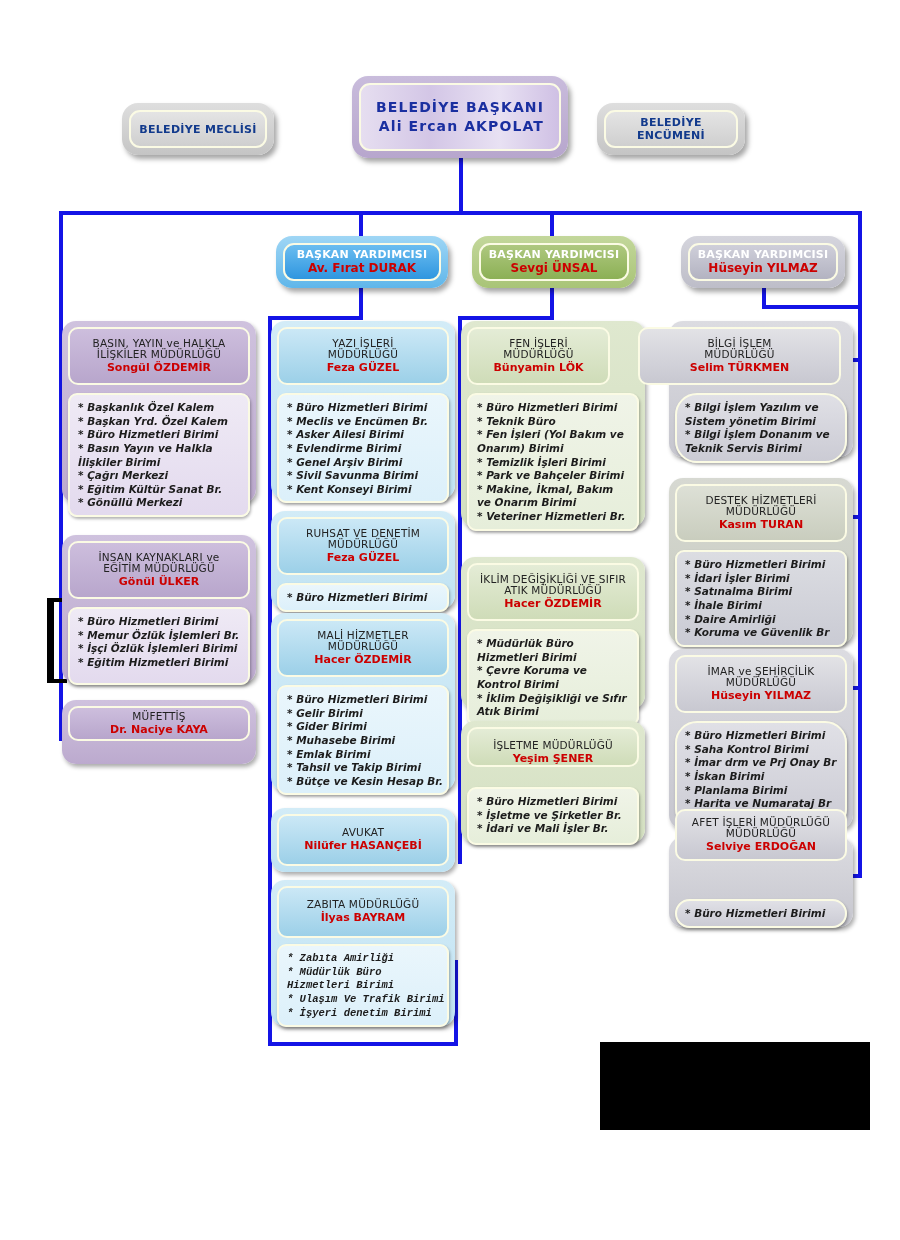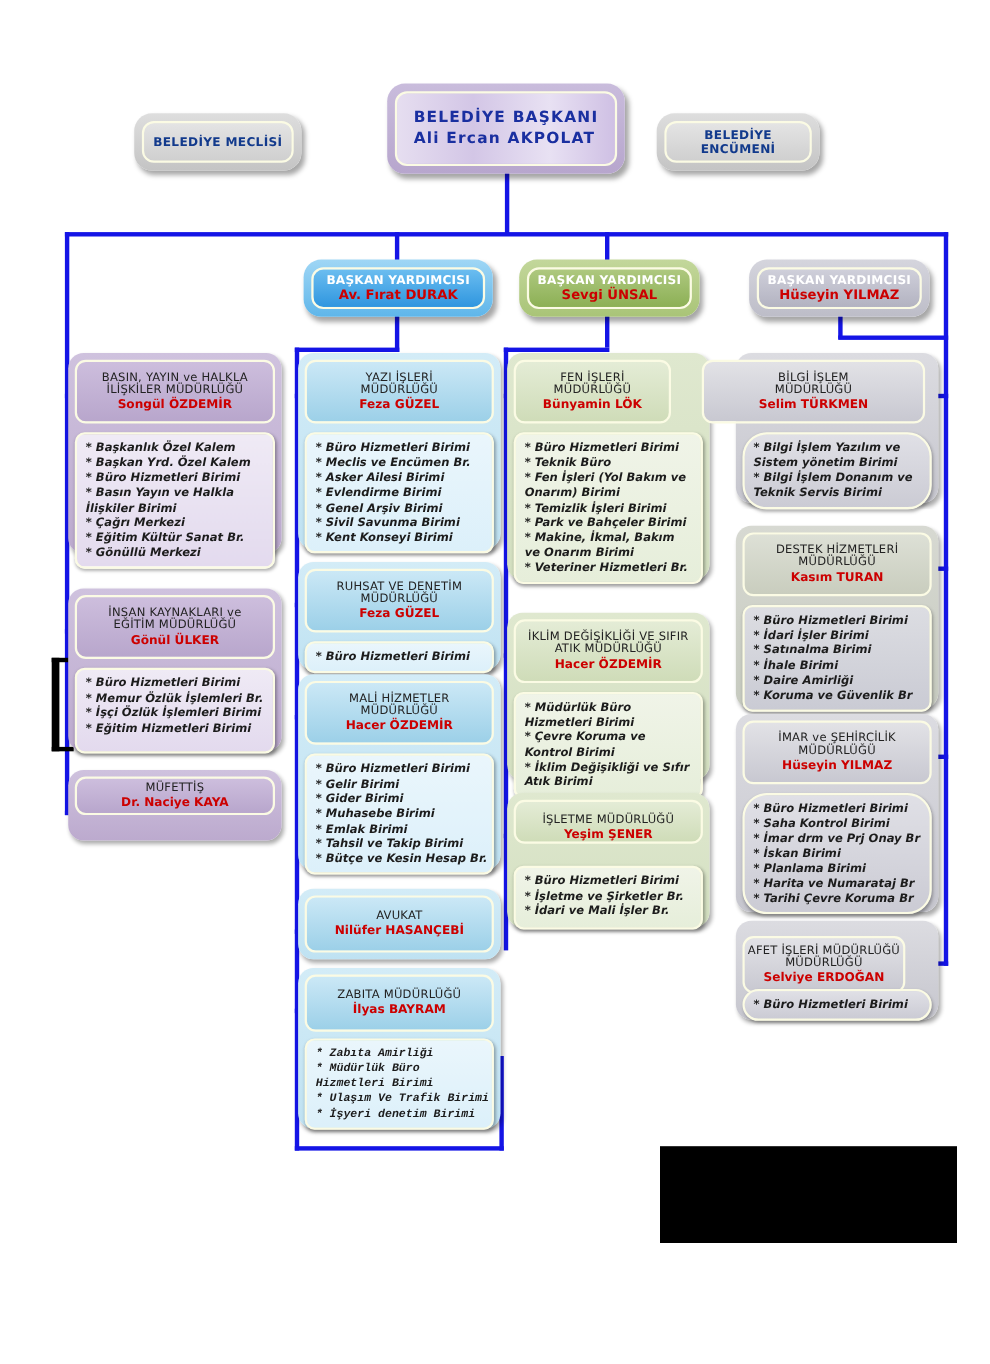--- a/index.html
+++ b/index.html
@@ -61,21 +61,21 @@
   .pill .in{position:absolute;left:7px;right:7px;top:7px;bottom:7px;
             border:2px solid #fbfbe4;border-radius:11px;display:flex;
             align-items:center;justify-content:center;text-align:center;}
   .pill.grey{background:linear-gradient(180deg,#dedede,#c4c4c4);}
   .pill.grey .in{background:linear-gradient(180deg,#e4e4e4,#cfcfcf);
                  color:#123a8c;font-size:11px;font-weight:bold;letter-spacing:.3px;}
 
   .mayor{background:linear-gradient(180deg,#c9bcdc,#b7a6cd);}
   .mayor .in{background:linear-gradient(90deg,#e6def0,#d3c6e6 35%,#e8e1f3 70%,#cfc0e4);}
   .mayor .in .mt{color:#1a2fa0;font-weight:bold;font-size:14px;letter-spacing:1.1px;
-                 line-height:1.35;text-align:left;}
+                 line-height:1.35;text-align:right;}
 
   
   .by .in{font-weight:bold;text-align:center;line-height:1.2;}
   .by .l1{color:#ffffff;font-size:11px;letter-spacing:.2px;}
   .by .l2{color:#cc0000;font-size:12px;}
   .by.b-blue{background:linear-gradient(180deg,#9fd6f5,#5fb6ea);}
   .by.b-blue .in{background:linear-gradient(180deg,#6bbdf0,#2f96df);}
   .by.b-green{background:linear-gradient(180deg,#c3d79b,#a9c477);}
   .by.b-green .in{background:linear-gradient(180deg,#aec87f,#8cb055);}
   .by.b-grey{background:linear-gradient(180deg,#d5d5dd,#bdbdc8);}
@@ -400,21 +400,21 @@
           <div>* Saha Kontrol Birimi</div>
           <div>* İmar drm ve Prj Onay Br</div>
           <div>* İskan Birimi</div>
           <div>* Planlama Birimi</div>
           <div>* Harita ve Numarataj Br</div>
           <div>* Tarihi Çevre Koruma Br</div>
         </div>
       </div>
       <div class="node th-silver" style="left: 0px; top: 0px; width: 900px; height: 0px;">
         <div class="plaque" style="left: 669px; top: 837px; width: 184px; height: 90px;"></div>
-        <div class="hdr" style="left: 675px; top: 851px; width: 148px; height: 52px;">
+        <div class="hdr" style="left: 675px; top: 809px; width: 172px; height: 52px;">
           <div class="t1">
             <div>AFET İŞLERİ MÜDÜRLÜĞÜ</div>
             <div>MÜDÜRLÜĞÜ</div>
           </div>
           <div class="t2">Selviye ERDOĞAN</div>
         </div>
         <div class="body" style="left: 675px; top: 899px; width: 172px; min-height: 26px;">
           <div>* Büro Hizmetleri Birimi</div>
         </div>
       </div>

